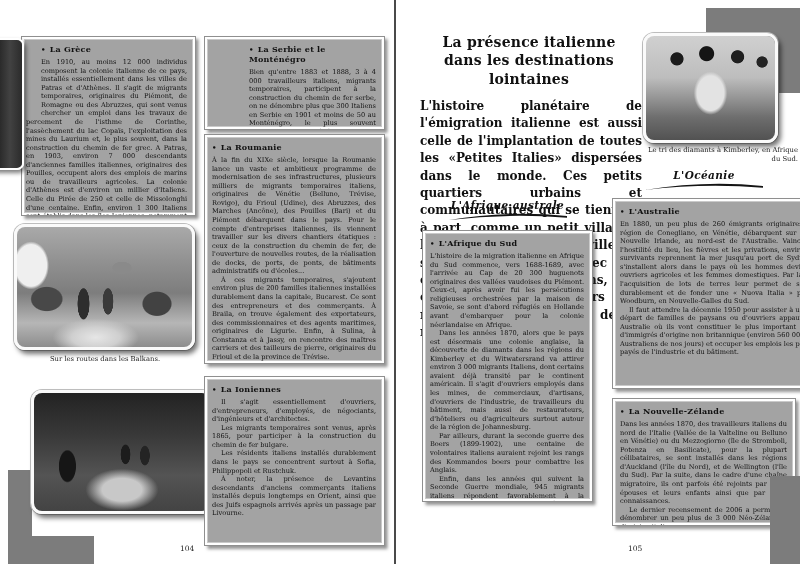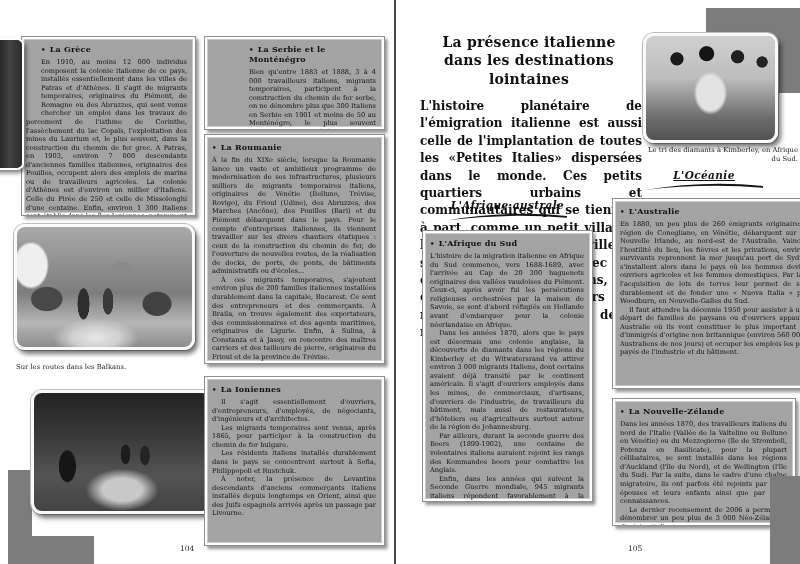--- a/index.html
+++ b/index.html
@@ -73,32 +73,32 @@
   .fill-kimberley{
     background:
       radial-gradient(circle 7px at 24% 22%, #1b1b1b 0 88%, rgba(0,0,0,0) 100%),
       radial-gradient(circle 8px at 47% 17%, #151515 0 88%, rgba(0,0,0,0) 100%),
       radial-gradient(circle 7px at 71% 20%, #1f1f1f 0 88%, rgba(0,0,0,0) 100%),
       radial-gradient(circle 6px at 90% 25%, #232323 0 88%, rgba(0,0,0,0) 100%),
       radial-gradient(ellipse 28px 36px at 50% 55%, #e3e3e3 0 48%, rgba(0,0,0,0) 60%),
       linear-gradient(180deg,#d0d0d0 0%,#bdbdbd 40%,#909090 62%,#6e6e6e 78%,#525252 100%);
   }
   .caption{font-size:6.8px;line-height:1.28;color:#1a1a1a;}
-  .cap-balkans{left:16px;top:363px;width:178px;}
+  .cap-balkans{left:16px;top:355px;width:178px;text-align:center;}
   .cap-kimberley{left:646px;top:146px;width:152px;text-align:right;}
   
   .main-title{left:410px;top:33px;width:238px;text-align:center;
     font-size:14px;font-weight:bold;line-height:1.32;letter-spacing:.2px;}
   .intro{left:420px;top:98px;width:222px;font-size:12px;font-weight:bold;
     line-height:1.45;text-align:justify;}
   .script-head{text-align:center;z-index:3;}
   .script-head .sh-txt{font-style:italic;font-weight:bold;font-size:10.5px;letter-spacing:.4px;}
   .script-head svg{display:block;margin:0 auto;margin-top:0px;}
   .head-afrique{left:422px;top:199px;width:171px;}
-  .head-oceanie{left:612px;top:169px;width:184px;text-decoration:underline;}
+  .head-oceanie{left:612px;top:169px;width:184px;}
   .pagenum{font-size:7.5px;color:#222;}
   .pn-left{left:180px;top:544px;}
   .pn-right{left:588px;top:544px;margin-left:40px;}
 </style>
 </head>
 <body>
 
 <div class="abs spine"></div>
 
 <div class="abs tbox box-grece">

